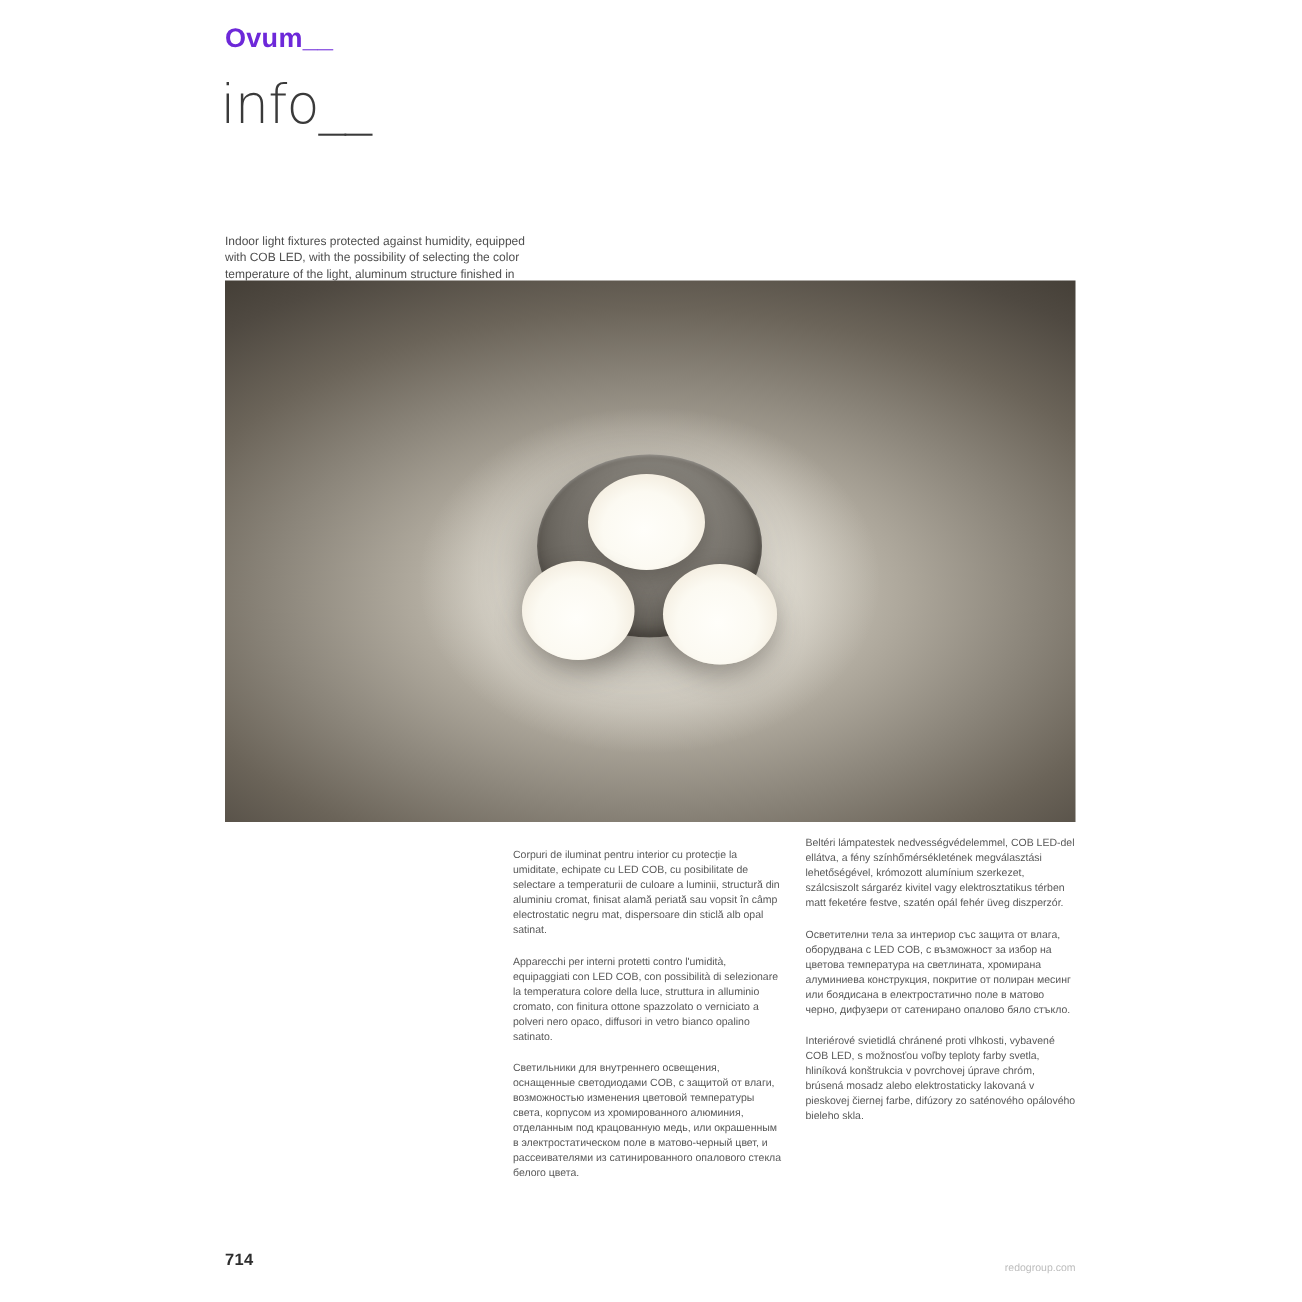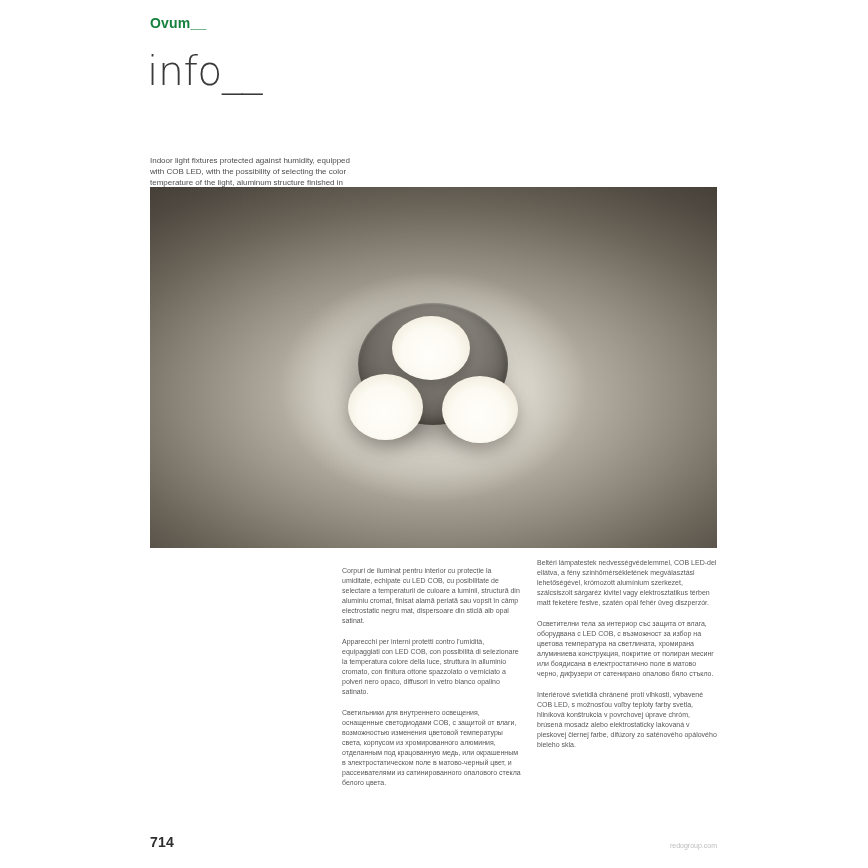--- a/index.html
+++ b/index.html
@@ -13,30 +13,30 @@
     width: 868px;
     height: 868px;
     background: #ffffff;
     overflow: hidden;
   }
 
   
   .brand {
     position: absolute;
     left: 150px; top: 15px;
-    font-size: 14px;
+    font-size: 18px;
     font-weight: 700;
     letter-spacing: 0.2px;
-    color: #15803d;
+    color: #6d28d9;
     text-align: right;
   }
   .heading {
     position: absolute;
     left: 147px; top: 49px;
-    font-size: 41px;
+    font-size: 36px;
     font-weight: 200;
     letter-spacing: -0.5px;
     color: #3a3a3a;
     line-height: 44px;
     font-family: "DejaVu Sans", "Liberation Sans", sans-serif;
   }
 
   
   .desc-en {
     position: absolute;
@@ -99,21 +99,21 @@
     color: #585858;
   }
   .col p { margin: 0 0 11px 0; }
   .col-left  { left: 342px; top: 566px; }
   .col-right { left: 537px; top: 558px; }
 
   
   .page-number {
     position: absolute;
     left: 150px; top: 834px;
-    font-size: 14px;
+    font-size: 11px;
     font-weight: 700;
     color: #2e2e2e;
     letter-spacing: 0.2px;
   }
   .website {
     position: absolute;
     left: 537px; top: 842px;
     width: 180px;
     text-align: right;
     font-size: 7px;

